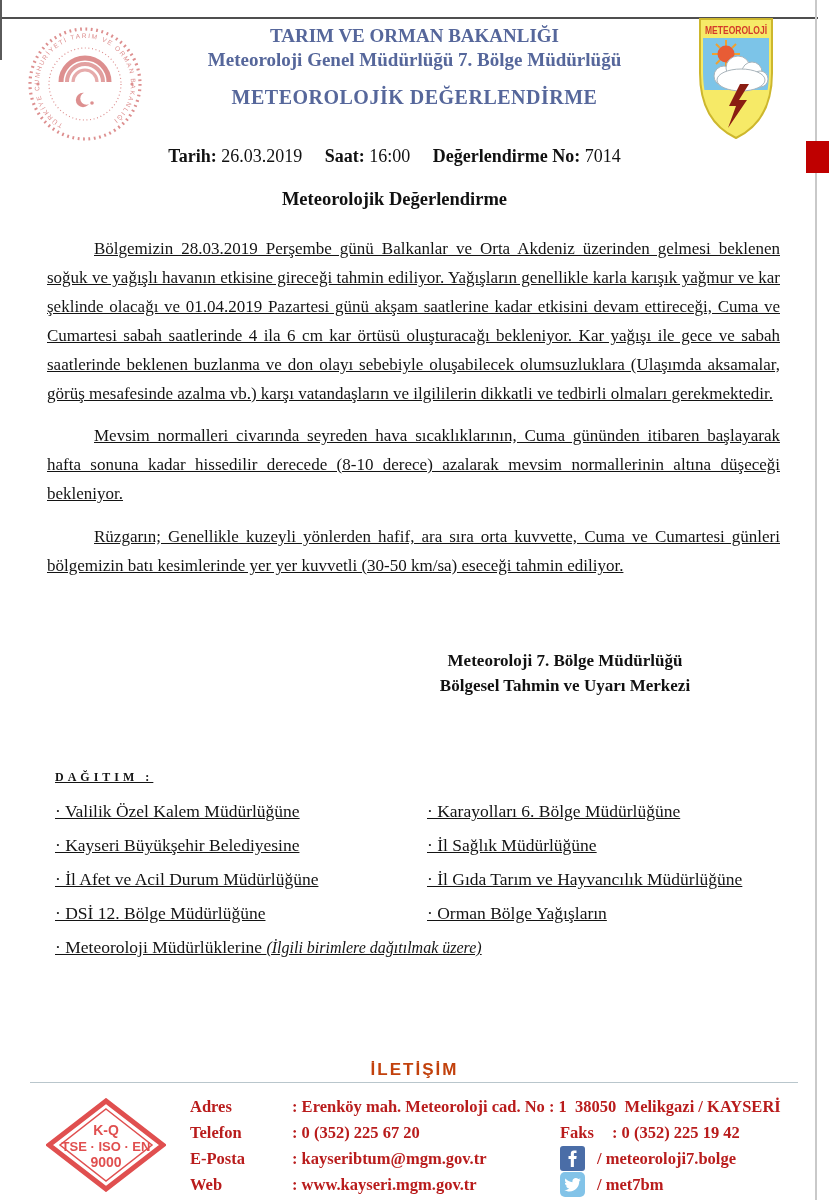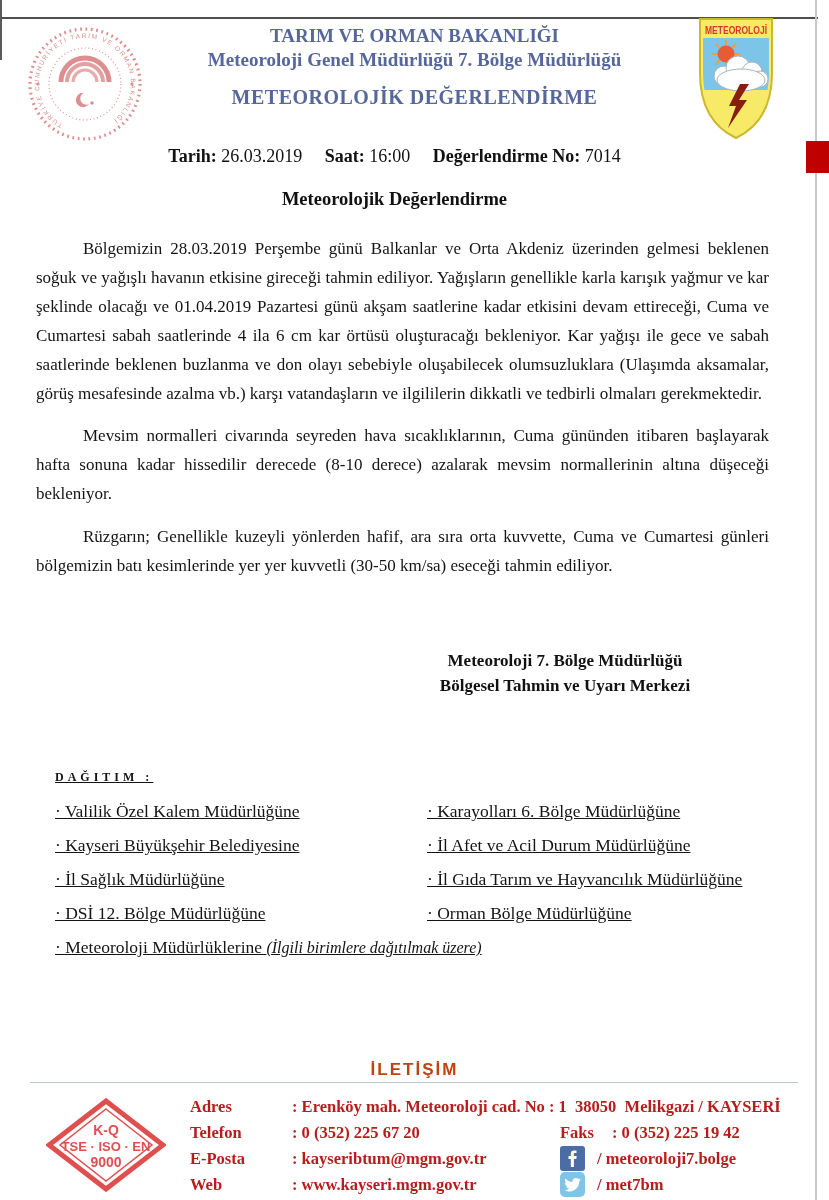--- a/index.html
+++ b/index.html
@@ -31,21 +31,21 @@
 
   
   .meta { position: absolute; top: 146px; left: 0; right: 40px; text-align: center; font-size: 18px; color: #111; }
   .meta .lbl { font-weight: bold; }
   .meta .grp { margin: 0 9px; }
 
   .doc-title { position: absolute; top: 189px; left: 0; right: 40px; text-align: center;
                font-size: 18.5px; font-weight: bold; color: #111; }
 
   
-  .content { position: absolute; top: 234px; left: 36px; width: 733px; }
+  .content { position: absolute; top: 234px; left: 47px; width: 733px; text-decoration: underline; }
   .content p { margin: 0; text-align: justify; text-indent: 47px;
                font-size: 17px; line-height: 29px; }
   .content p.p2 { margin-top: 13px; }
   .content p.p3 { margin-top: 14px; }
 
   .signature { position: absolute; top: 648px; left: 425px; width: 280px; text-align: center;
                font-weight: bold; font-size: 17px; line-height: 25px; color: #111; }
 
   
   .distribution { position: absolute; top: 770px; left: 55px; width: 730px; }
@@ -162,25 +162,25 @@
     <div>Meteoroloji 7. Bölge Müdürlüğü</div>
     <div>Bölgesel Tahmin ve Uyarı Merkezi</div>
   </div>
 
   <div class="distribution">
     <div class="dist-heading">DAĞITIM :</div>
     <div class="dist-grid">
       <div class="dist-item">· Valilik Özel Kalem Müdürlüğüne</div>
       <div class="dist-item">· Karayolları 6. Bölge Müdürlüğüne</div>
       <div class="dist-item">· Kayseri Büyükşehir Belediyesine</div>
+      <div class="dist-item">· İl Sağlık Müdürlüğüne</div>
       <div class="dist-item">· İl Afet ve Acil Durum Müdürlüğüne</div>
-      <div class="dist-item">· İl Sağlık Müdürlüğüne</div>
       <div class="dist-item">· İl Gıda Tarım ve Hayvancılık Müdürlüğüne</div>
       <div class="dist-item">· DSİ 12. Bölge Müdürlüğüne</div>
-      <div class="dist-item">· Orman Bölge Müdürlüğüne</div>
+      <div class="dist-item">· Orman Bölge Yağışların</div>
       <div class="dist-item full">
         <span>· Meteoroloji Müdürlüklerine </span><span class="dist-note">(İlgili birimlere dağıtılmak üzere)</span>
       </div>
     </div>
   </div>
 
   <div class="iletisim-heading">İLETİŞİM</div>
   <div class="iletisim-line"></div>
 
   <svg class="tse" width="120" height="94" viewBox="0 0 120 94">

